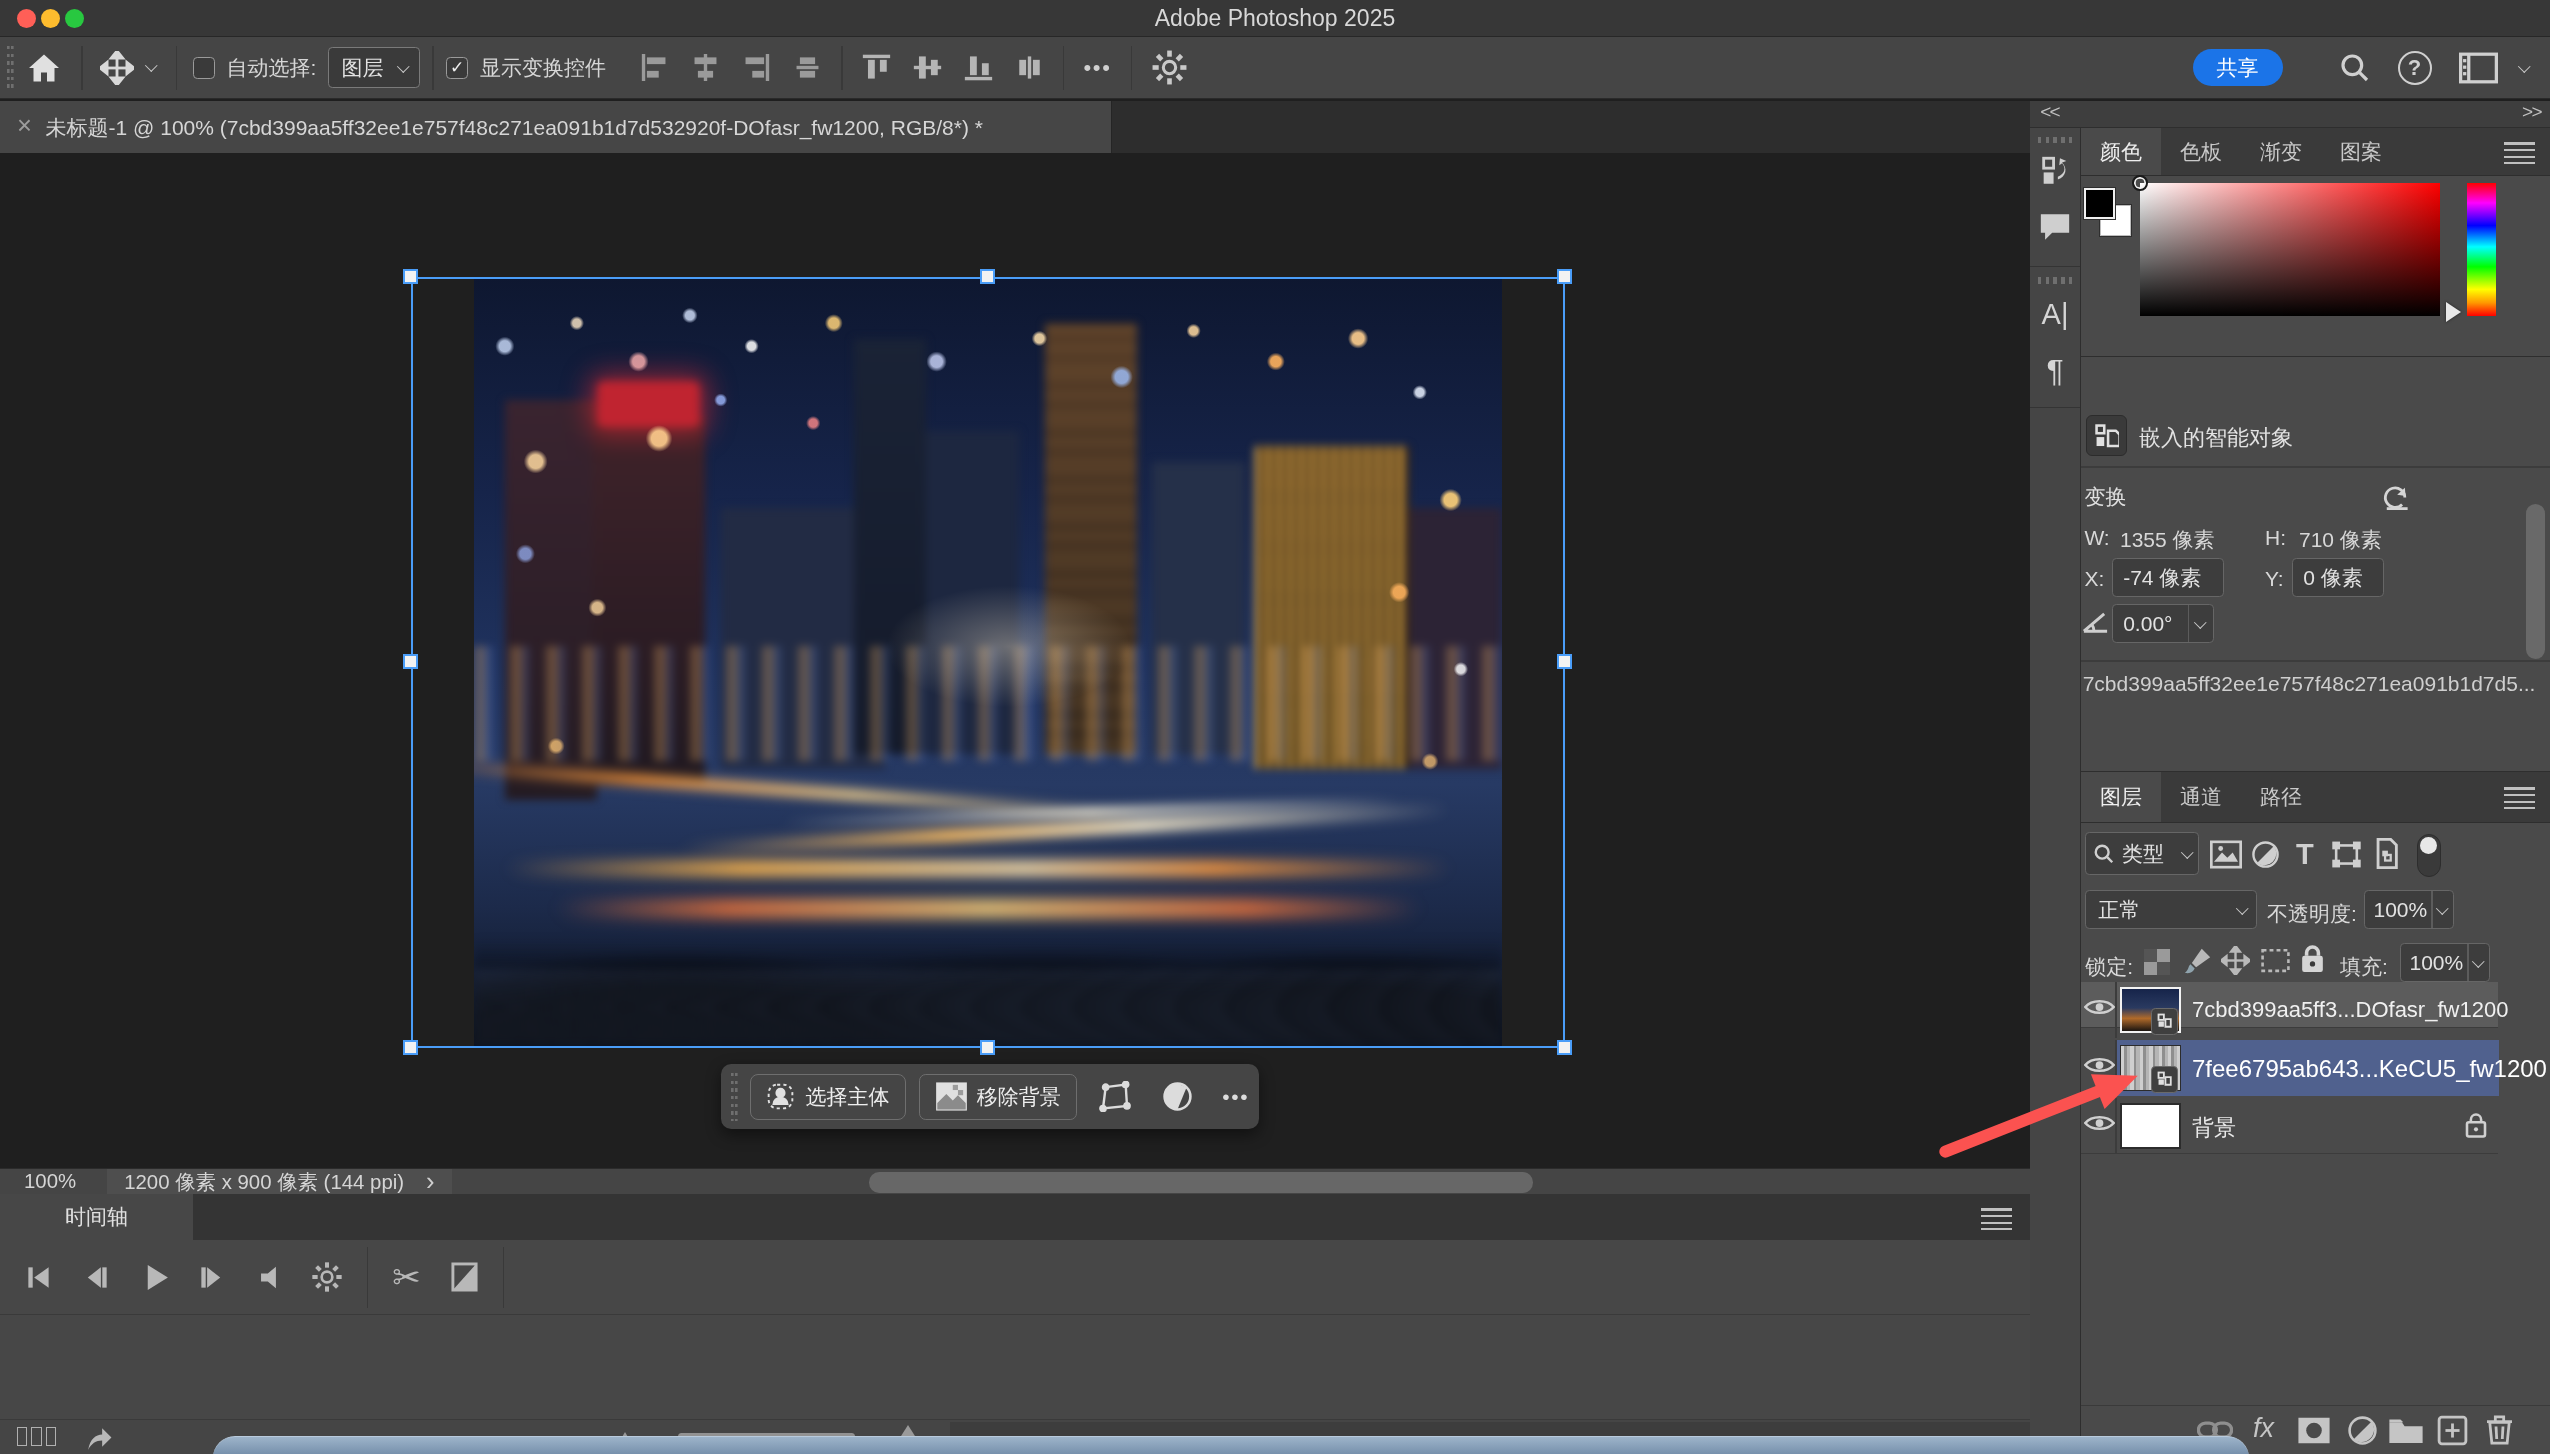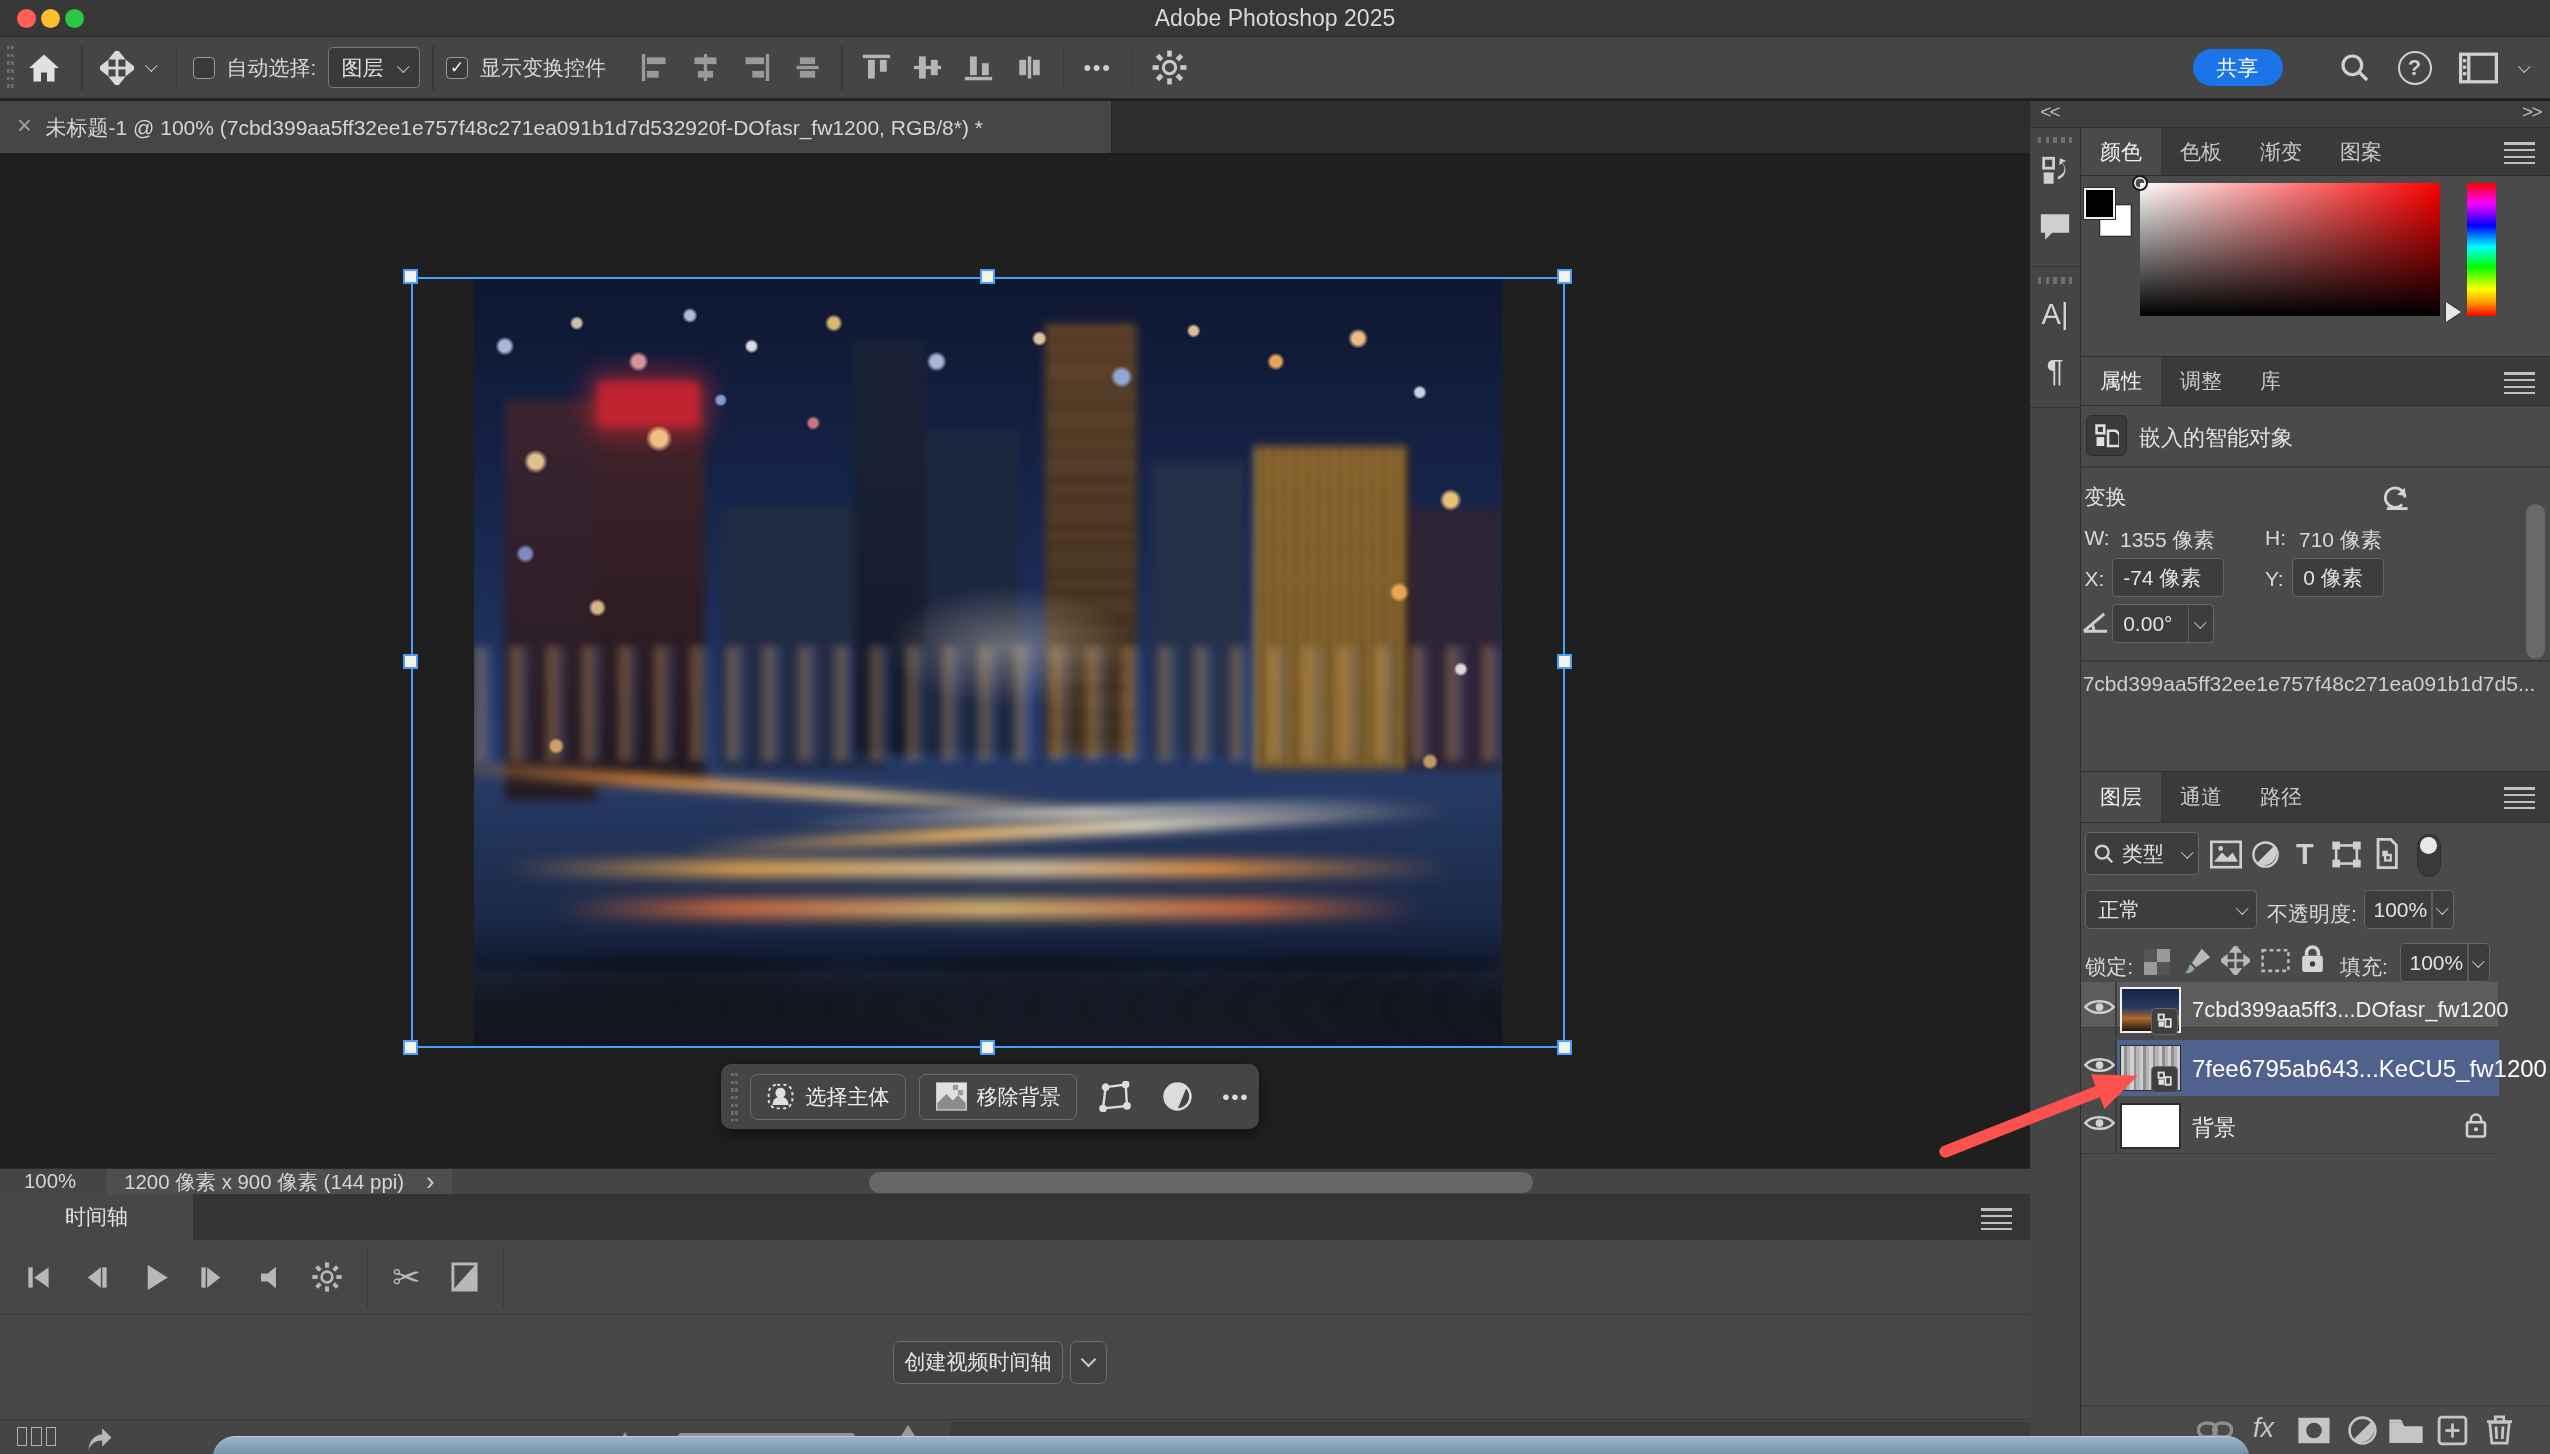--- a/index.html
+++ b/index.html
@@ -361,28 +361,20 @@
       <div class="vdiv" style="height:61px;margin:0 24px;"></div>
       <span style="font-size:34px;color:#b8b8b8;">✂</span>
       <span class="icon-btn" style="margin-left:29px;">
           <svg width="29" height="32" viewBox="0 0 20 22">
             <rect x="2" y="2" width="16" height="18" fill="none" stroke="#b8b8b8" stroke-width="2"></rect>
             <path d="M18 2 L18 20 L2 20 Z" fill="#b8b8b8"></path>
           </svg>
         </span>
       <div class="vdiv" style="height:61px;margin:0 24px;"></div>
     </div>
-    <div class="abs" style="left:0;top:121px;width:2030px;height:104px;">
-      <div class="abs" style="left:893px;top:25.6px;width:170px;height:43px;border:1.7px solid #6f6f6f;border-radius:6.8px;background:#424242;display:flex;align-items:center;justify-content:center;">
-        <span style="font-size:21px;color:#e3e3e3;">创建视频时间轴</span>
-      </div>
-      <div class="abs" style="left:1070px;top:25.6px;width:37px;height:43px;border:1.7px solid #6f6f6f;border-radius:6.8px;background:#424242;display:flex;align-items:center;justify-content:center;">
-        <span class="chev" style="margin-bottom:5.1px;"></span>
-      </div>
-    </div>
     <div class="abs" style="left:0;top:225px;width:2030px;height:36px;background:#454545;border-top:1.7px solid #3a3a3a;">
       <div class="abs" style="left:950px;top:1.7px;width:1080px;height:34px;background:#3d3d3d;"></div>
       <span class="abs" style="left:17px;top:6.8px;display:flex;gap:4.3px;">
         <span style="width:10.2px;height:19px;border:1.7px solid #b0b0b0;"></span>
           <span style="width:10.2px;height:19px;border:1.7px solid #b0b0b0;"></span>
           <span style="width:10.2px;height:19px;border:1.7px solid #b0b0b0;"></span>
       </span>
       <span class="abs icon-btn" style="left:82px;top:1.7px;">
         <svg width="31" height="31" viewBox="0 0 20 20" fill="#b8b8b8">
             <path d="M4 18 C5 11 9 8 13 8 V4 L19 10 L13 16 V12 C9 12 6 14 4 18 Z"></path>
@@ -447,33 +439,20 @@
 
     <div class="abs" style="left:59px;top:55px;width:300px;height:133px;background:linear-gradient(to bottom,rgba(0,0,0,0),#000),linear-gradient(to right,#fff,#f00);">
       <div class="abs" style="left:-7.7px;top:-7.7px;width:15.3px;height:15.3px;border-radius:50%;border:2.6px solid #1a1a1a;box-shadow:inset 0 0 0 1.7px #f5f5f5;"></div>
     </div>
 
     <div class="abs" style="left:386px;top:55px;width:29px;height:133px;background:linear-gradient(180deg,#f00 0%,#f0f 15%,#00f 32%,#0ff 48%,#0f0 63%,#ff0 80%,#f90 90%,#f00 100%);"></div>
     <span class="abs" style="left:365px;top:174px;width:0;height:0;border-top:10.2px solid transparent;border-bottom:10.2px solid transparent;border-left:15.3px solid #e8e8e8;filter:drop-shadow(0 0 1.7px #222);"></span>
   </div>
 
   <div class="abs" style="left:2081px;top:356px;width:469px;height:415px;background:#4a4a4a;border-top:1.7px solid #2e2e2e;">
-    <div class="panel-tabs" style="height:49px;">
-      <div class="ptab active">
-          <span>属性</span>
-        </div>
-      <div class="ptab">
-          <span>调整</span>
-        </div>
-      <div class="ptab">
-          <span>库</span>
-        </div>
-      <div style="flex:1;"></div>
-      <div class="hamb" style="margin:14.5px 15.3px 0 0;"></div>
-    </div>
     <div class="abs" style="left:5.1px;top:58px;width:41px;height:41px;background:#3a3a3a;border:1.7px solid #2c2c2c;border-radius:6px;display:flex;align-items:center;justify-content:center;">
       <svg width="25.6" height="25.6" viewBox="0 0 20 20" fill="#e0e0e0">
           <rect x="2" y="2" width="6" height="6" fill="none" stroke="#e0e0e0" stroke-width="2"></rect>
           <rect x="2" y="11" width="6" height="7"></rect>
           <path d="M11 6 h6 l3 3 v9 h-9 Z" fill="none" stroke="#e0e0e0" stroke-width="2"></path>
         </svg>
     </div>
     <span class="abs" style="left:58px;top:66px;font-size:22px;color:#e2e2e2;">嵌入的智能对象</span>
     <div class="abs" style="left:0;top:109px;width:469px;height:1.7px;background:#3c3c3c;"></div>
 

